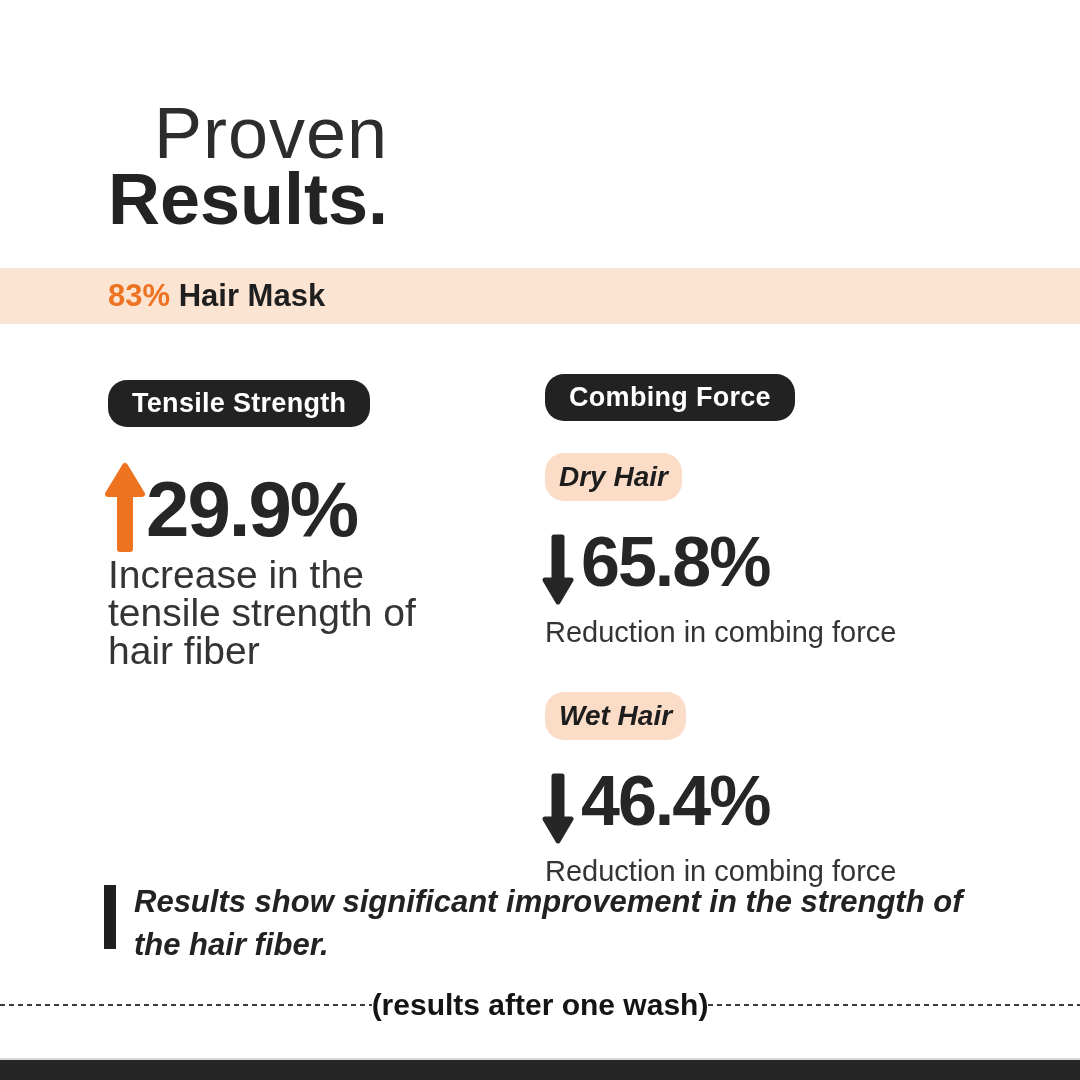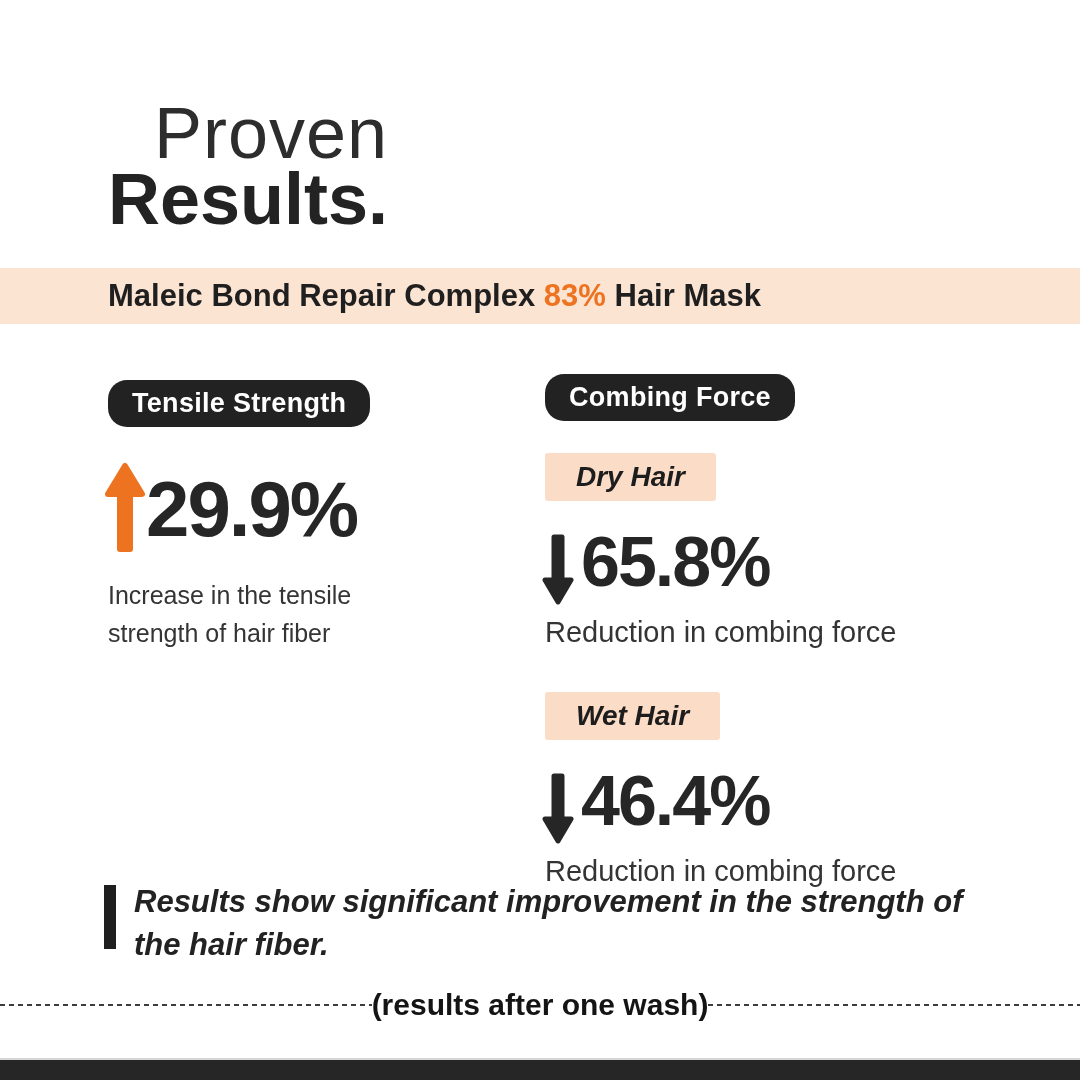--- a/index.html
+++ b/index.html
@@ -62,37 +62,37 @@
   .stat-value{
     font-size:78px;font-weight:800;color:#262626;
     letter-spacing:-2px;line-height:1;
   }
   .stat-value.sm{font-size:70px;}
   .arrow-up-wrap svg{display:block;}
   .arrow-down-wrap{margin-top:14px;}
   .arrow-down-wrap svg{display:block;}
 
   .desc{
-    margin-top:20px;
-    font-size:25px;line-height:38px;color:#343434;
+    margin-top:0;
+    font-size:39px;line-height:38px;color:#343434;
     max-width:340px;
   }
   .desc-sm{
     margin-top:8px;
     font-size:29px;line-height:36px;color:#343434;
   }
 
   .sub-block{margin-top:32px;}
   .sub-block + .sub-block{margin-top:42px;}
   .badge{
     display:inline-block;
     background:var(--badge);
     font-size:28px;font-weight:700;font-style:italic;
     color:#1d1d1d;
-    padding:8px 31px;border-radius:3px;
+    padding:8px 14px;border-radius:19px;
   }
   .stat-row.down{margin-top:17px;margin-left:-4px;gap:6px;}
 
   
   .quote{
     position:absolute;left:104px;top:880px;
     display:flex;gap:18px;justify-content:center;
   }
   .quote-bar{width:12px;height:64px;background:#1f1f1f;margin-top:5px;}
   .quote-text{
@@ -124,21 +124,21 @@
 <body>
 
 <div class="canvas">
 
   <div class="title">
     <div class="title-light">Proven</div>
     <div class="title-bold">Results.</div>
   </div>
 
   <div class="banner">
-    <span>Maleic Bond Repair Complex </span><span class="highlight">83%</span><span> Hair Mask</span>
+    <span class="highlight">83%</span><span> Hair Mask</span>
   </div>
 
   <div class="col-left">
     <span class="pill">Tensile Strength</span>
 
     <div class="stat-row tensile">
       <span class="arrow-up-wrap">
         <svg width="42" height="95" viewBox="0 0 42 95">
           <polygon points="21,5 38,33 26,33 26,88 16,88 16,33 4,33" fill="#EE7321" stroke="#EE7321" stroke-width="6" stroke-linejoin="round" stroke-linecap="round"></polygon>
         </svg>

